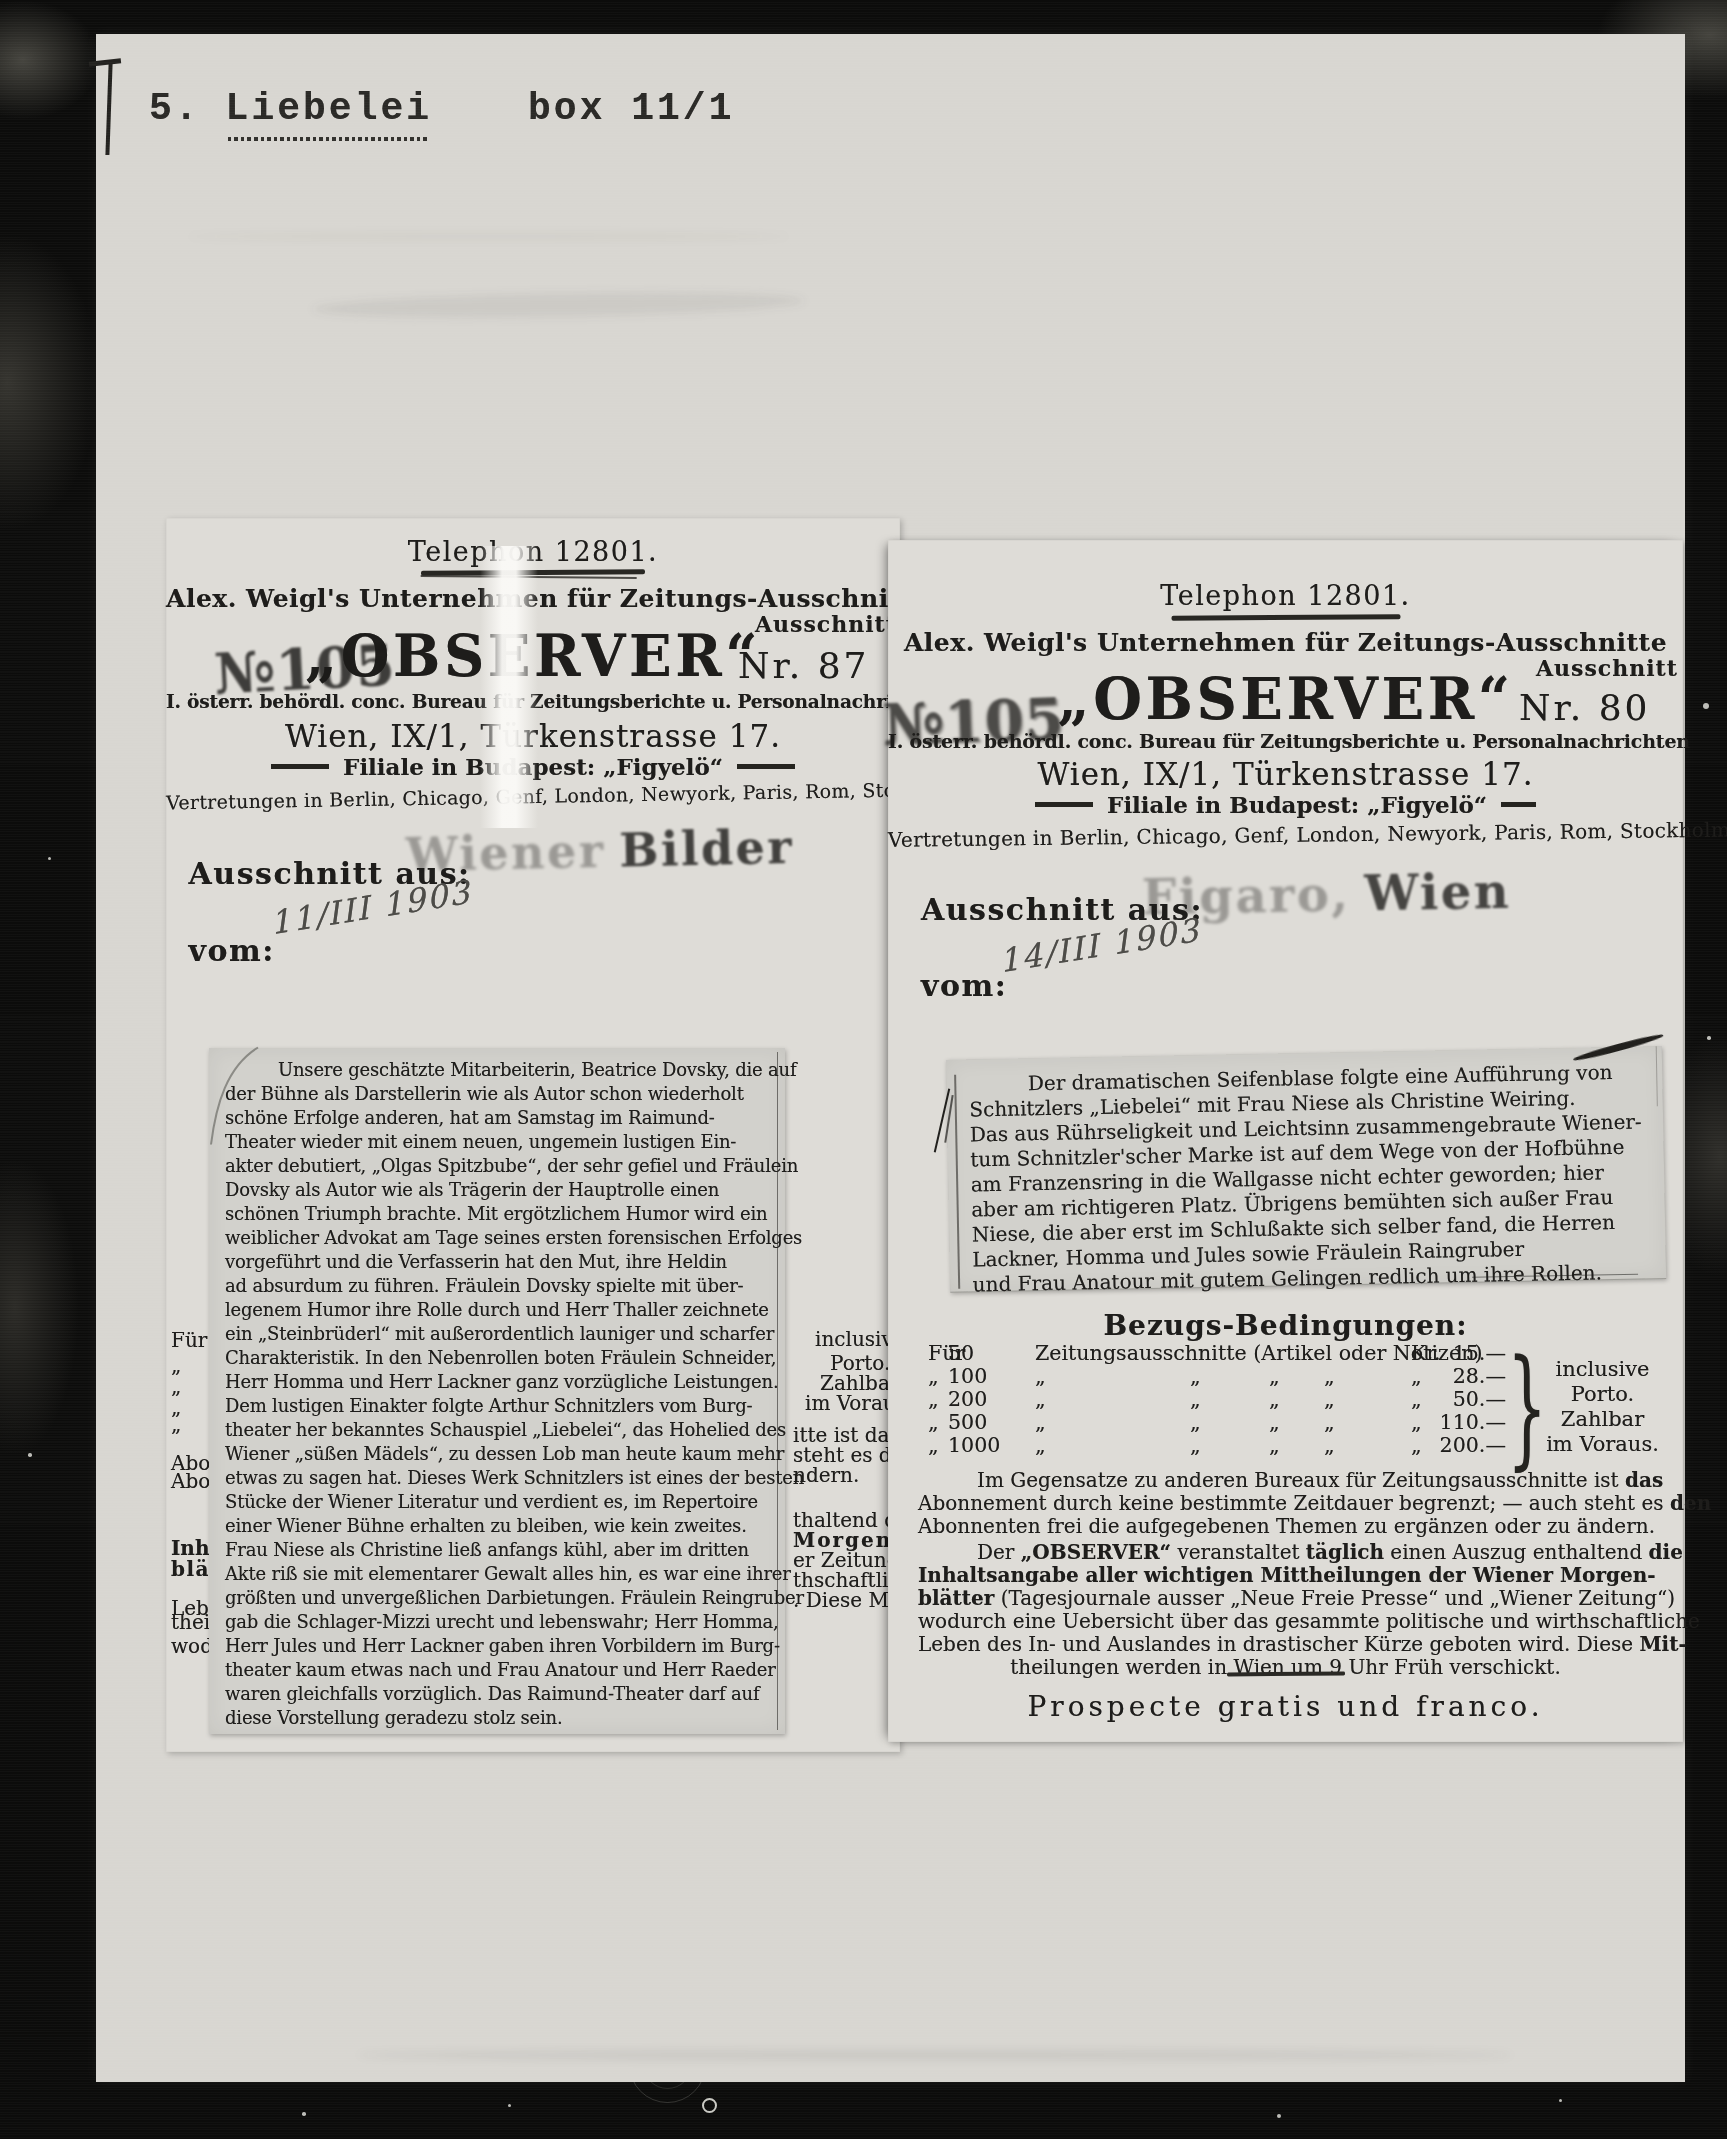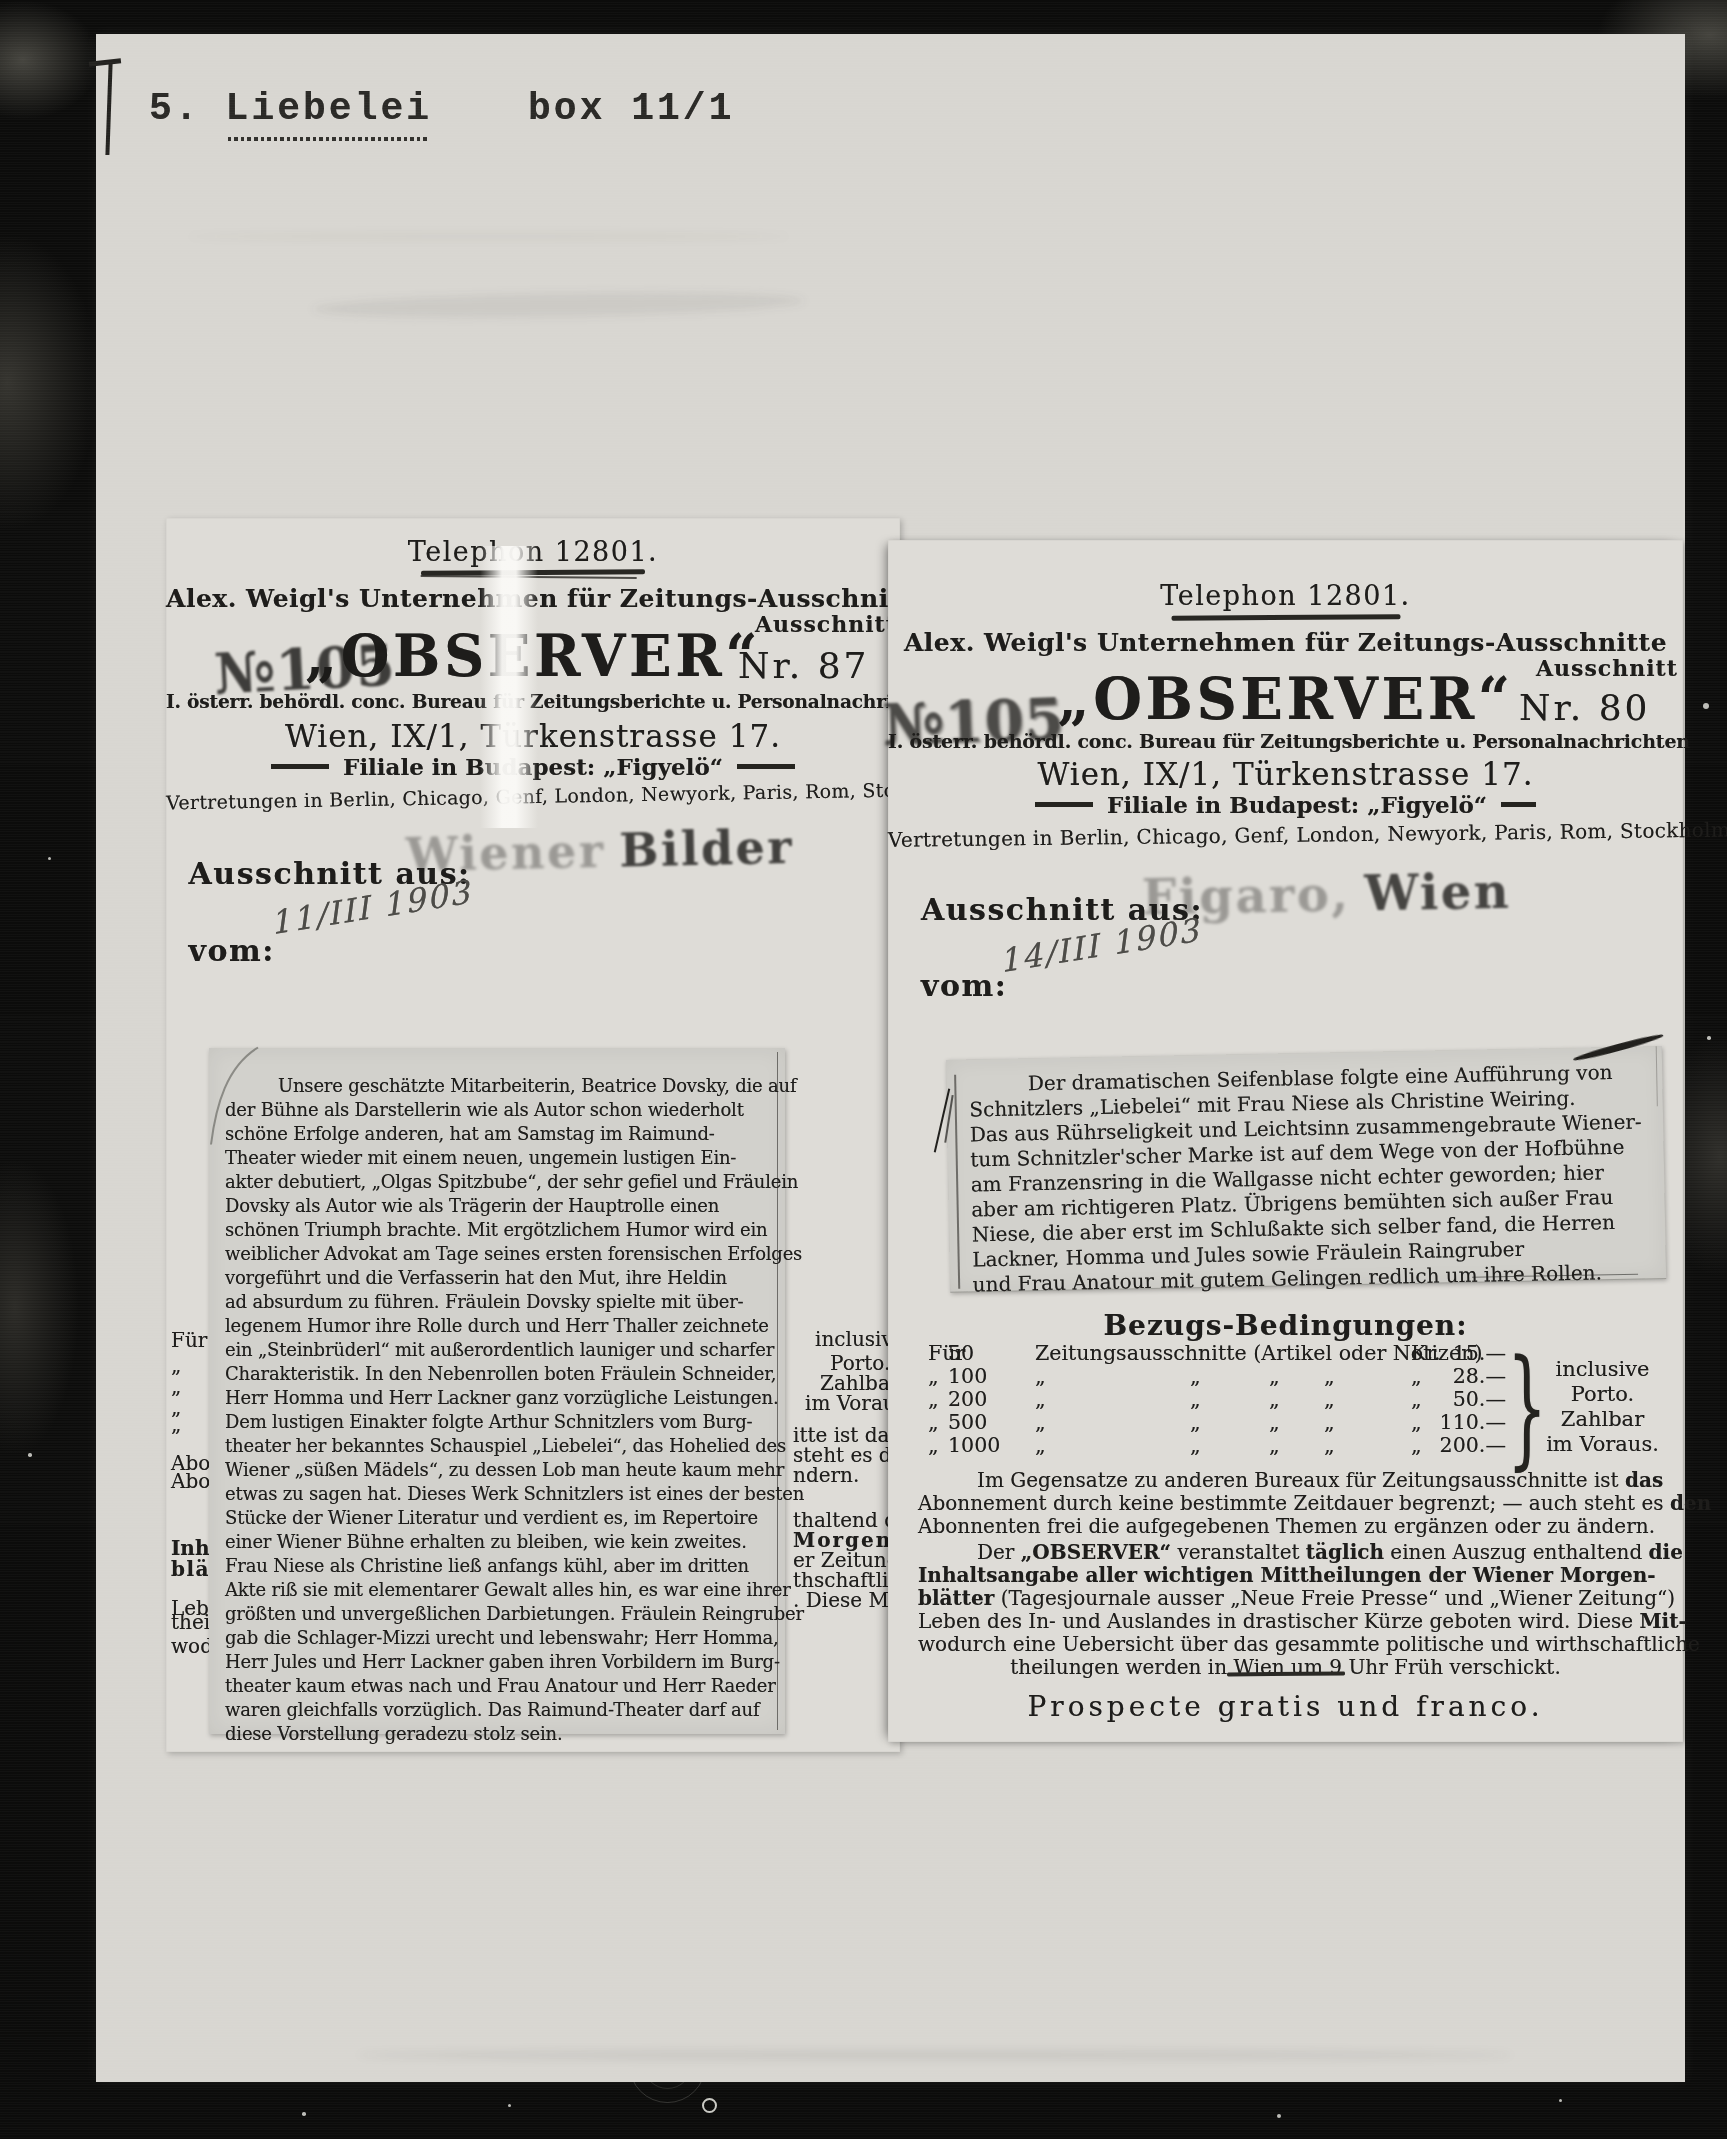--- a/index.html
+++ b/index.html
@@ -62,21 +62,21 @@
     transform:rotate(-9deg) skewX(-6deg);white-space:nowrap;}
   .crease{position:absolute;z-index:9;pointer-events:none;
     background:linear-gradient(90deg,rgba(248,247,243,0) 0%,rgba(250,249,246,.96) 38%,rgba(250,249,246,.96) 62%,rgba(248,247,243,0) 100%);}
 
   
   .clipping{position:absolute;background:#d2d1cc;box-shadow:inset 0 0 22.6px rgba(0,0,0,.06),1px 1.5px 4.5px rgba(0,0,0,.25);}
   .clip-body{position:absolute;}
   .clip-body div{white-space:nowrap;}
   .clip-left-body{left:16px;top:10px;right:13px;font-size:18px;letter-spacing:-0.2px;}
   .clip-left-body div{height:24px;line-height:24px;}
-  .clip-left-body div:first-of-type{text-indent:53px;margin-top:16px;}
+  .clip-left-body div:first-of-type{text-indent:53px;}
   .clip-right-body{left:22.6px;top:13px;right:20px;font-size:20px;}
   .clip-right-body div{height:25px;line-height:25px;}
   .clip-right-body div:first-of-type{text-indent:59px;}
   .rule{position:absolute;width:1.5px;background:rgba(45,44,40,.6);}
   .penmark{position:absolute;background:#21201d;}
 
   
   .ml div,.mr div{position:absolute;white-space:nowrap;font-size:20px;}
   .ml div{left:5px;}
   .mr div{left:627px;}
@@ -350,22 +350,22 @@
       <div class="para" style="top:929px;">
         <div class="ind"><span>Im Gegensatze zu anderen Bureaux für Zeitungsausschnitte ist </span><span class="b">das</span></div>
         <div><span>Abonnement durch keine bestimmte Zeitdauer begrenzt; — auch steht es </span><span class="b">den</span></div>
         <div>Abonnenten frei die aufgegebenen Themen zu ergänzen oder zu ändern.</div>
       </div>
 
       <div class="para" style="top:1001px;">
         <div class="ind"><span>Der </span><span class="b">„OBSERVER“</span><span> veranstaltet </span><span class="b">täglich</span><span> einen Auszug enthaltend </span><span class="b">die</span></div>
         <div><span class="b">Inhaltsangabe aller wichtigen Mittheilungen der Wiener Morgen-</span></div>
         <div><span class="b">blätter</span><span> (Tagesjournale ausser „Neue Freie Presse“ und „Wiener Zeitung“)</span></div>
+        <div>wodurch eine Uebersicht über das gesammte politische und wirthschaftliche</div>
         <div><span>Leben des In- und Auslandes in drastischer Kürze geboten wird. Diese </span><span class="b">Mit-</span></div>
-        <div>wodurch eine Uebersicht über das gesammte politische und wirthschaftliche</div>
         <div>theilungen werden in Wien um 9 Uhr Früh verschickt.</div>
       </div>
 
       <div class="divider" style="top:1132px;"></div>
       <div class="bz-footer" style="top:1150px;">Prospecte gratis und franco.</div>
     </section>
 
   </div>
 </div>
 

